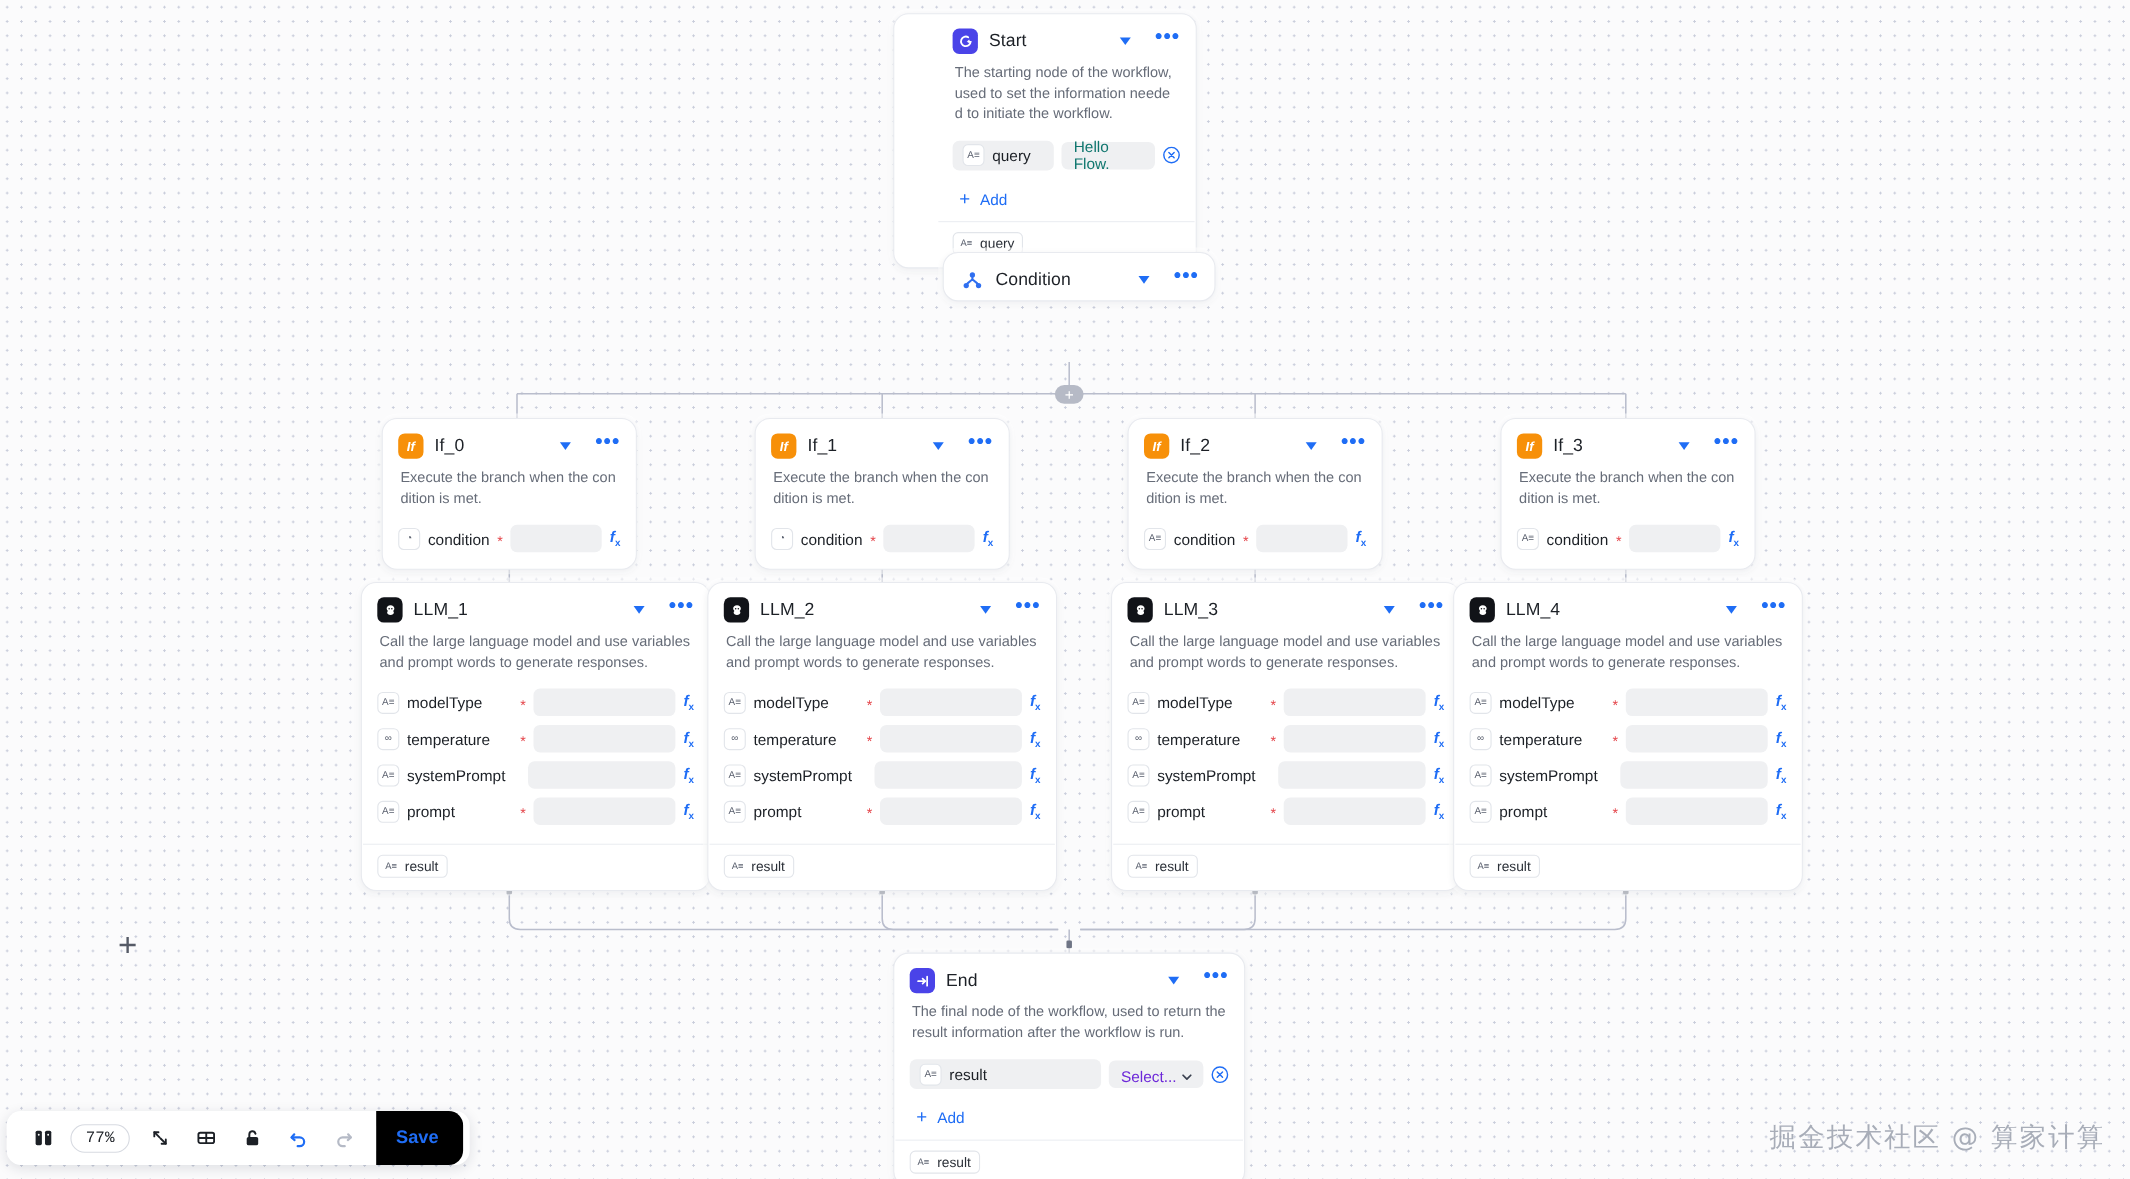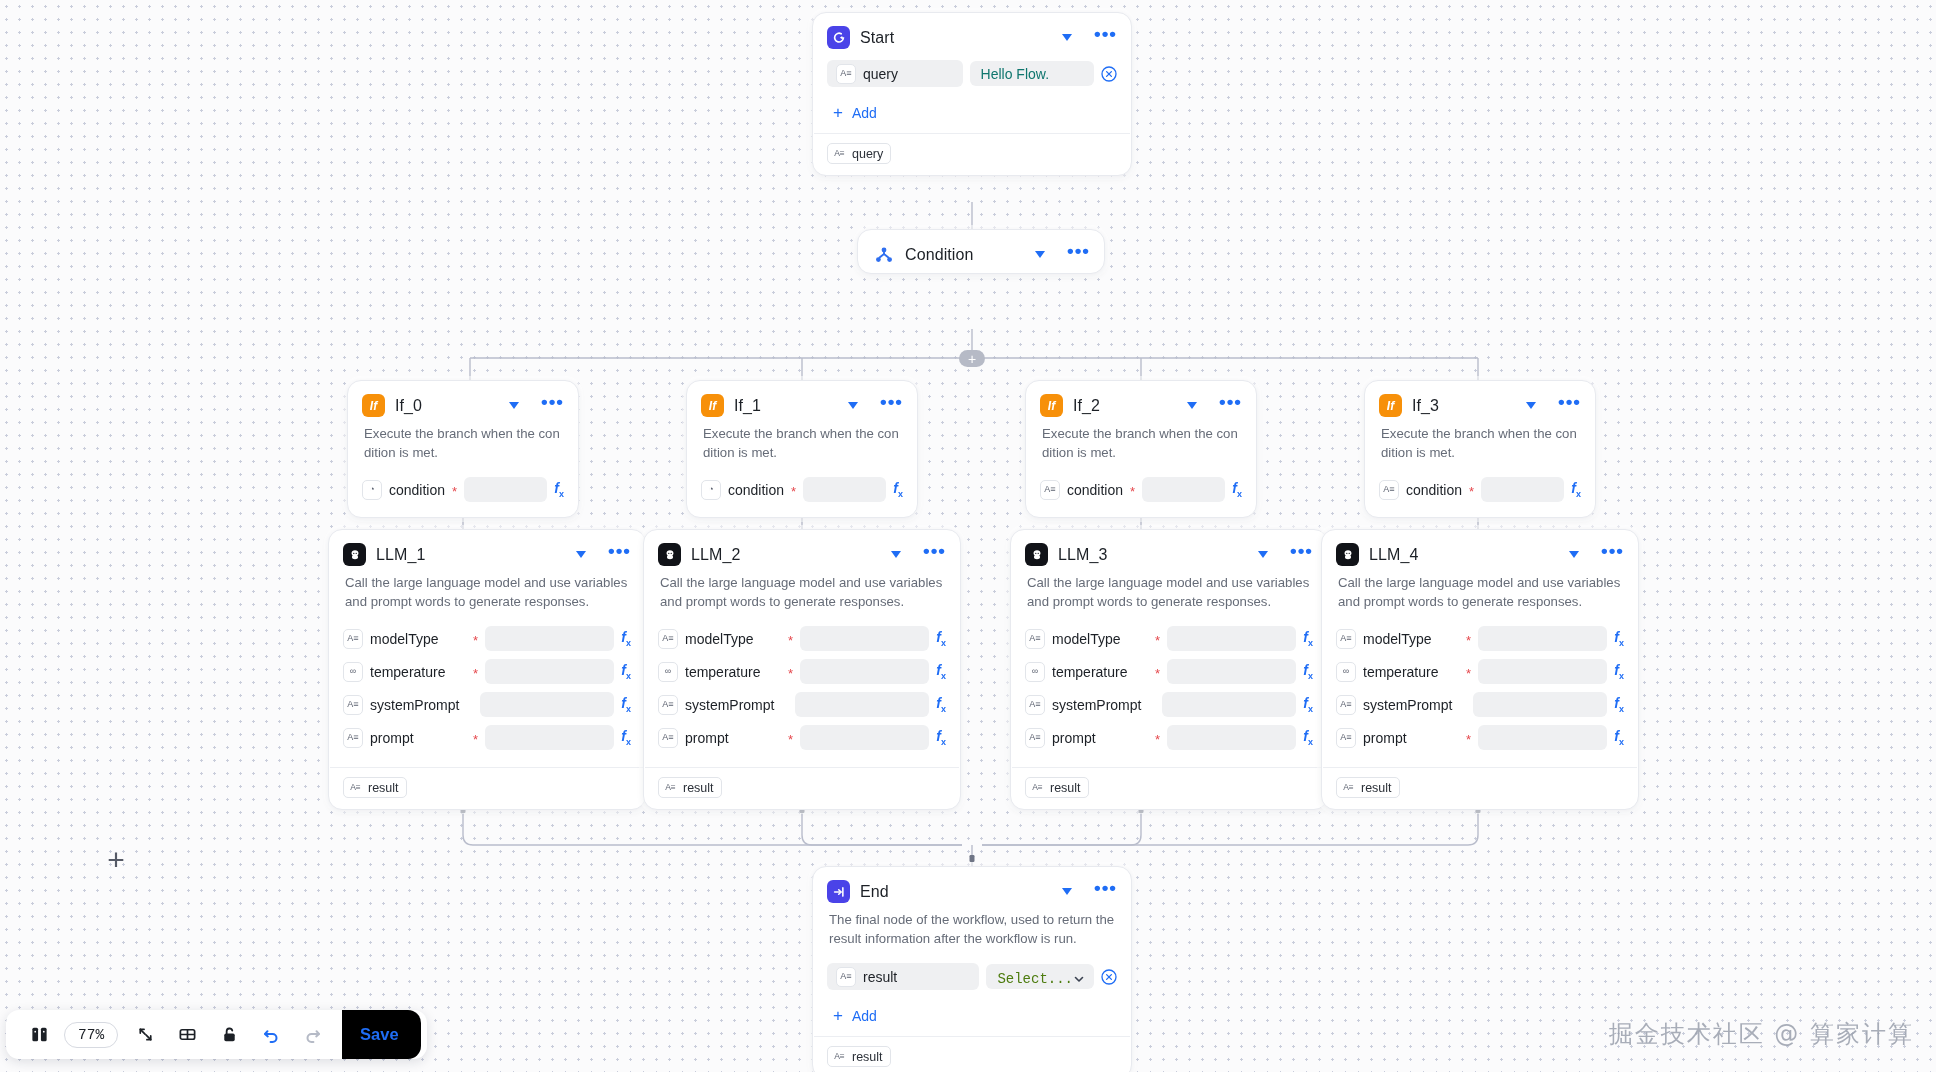--- a/index.html
+++ b/index.html
@@ -87,22 +87,22 @@
     background: #eff0f2; border-radius: 6px;
     height: 25px; flex: 1 1 auto; min-width: 10px;
   }
   .inputbox.filled {
     display:flex; align-items:center; padding: 0 11px;
     font-size: 14px; color: #0f766e;
   }
   .selbox {
     background: #eff0f2; border-radius: 6px; height: 25px;
     display: flex; align-items: center; justify-content: space-between;
-    padding: 4px 9px 0 11px; font-size: 14px; color: #4d7c0f;
-    flex: 0 0 auto; cursor: pointer; font-family: Liberation Mono, monospace;
+    padding: 4px 9px 0 11px; font-size: 14px; color: #6d28d9;
+    flex: 0 0 auto; cursor: pointer;
   }
   .fx { color: #1f6df5; font-size: 14px; font-style: italic; font-weight: 700; flex:0 0 auto; cursor:pointer;}
   .fx sub { font-size: 9px; font-style: normal; }
   .clearbtn { flex: 0 0 auto; cursor: pointer; display:flex;align-items:center;}
   .addrow {
     display: flex; align-items: center; gap: 9px;
     color: #1f6df5; font-size: 14px; font-weight: 500;
     padding: 10px 16px 12px 20px; cursor: pointer;
   }
   .plusglyph { font-size: 17px; line-height: 14px; font-weight: 400; }
@@ -206,34 +206,35 @@
     <rect x="799.5" y="806" width="5" height="7" rx="1.2"></rect>
     <rect x="1138.5" y="806" width="5" height="7" rx="1.2"></rect>
     <rect x="1475.5" y="806" width="5" height="7" rx="1.2"></rect>
     <rect x="969.5" y="855" width="5" height="7" rx="1.2"></rect>
   </g>
 </svg>
 
 <div id="edgeplus">+</div>
 <div id="canvasplus">+</div>
 
-<div class="node" style="left:812px; top:12px; width:320px;">
+<div class="node" style="left:812px; top:12px; width:276px;padding-left:39px;">
   <div class="node-head">
     <span class="node-ico ico-start">
       <svg width="14" height="14" viewBox="0 0 16 16">
           <path d="M10.5 3.2A5 5 0 1 0 13 8h-2.2" fill="none" stroke="#fff" stroke-width="1.9" stroke-linecap="round"></path>
           <path d="M11.6 5.6 8.9 8h3.4z" fill="#fff"></path>
         </svg>
     </span>
     <span class="node-title">Start</span>
     <span class="head-btn">
         <i class="caret"></i>
       </span>
     <span class="head-btn dots">•••</span>
   </div>
+  <div class="node-desc">The starting node of the workflow, used to set the information needed to initiate the workflow.</div>
   <div class="rows">
     <div class="row">
       <div class="keybox" style="flex:1 1 48%;">
         <span class="typ">A≡</span>
         <span class="fieldname">query</span>
       </div>
       <div class="inputbox filled" style="flex:1 1 44%;">Hello Flow.</div>
       <span class="clearbtn">
         <svg width="16" height="16" viewBox="0 0 16 16">
             <circle cx="8" cy="8" r="7" fill="none" stroke="#1f6df5" stroke-width="1.3"></circle>

